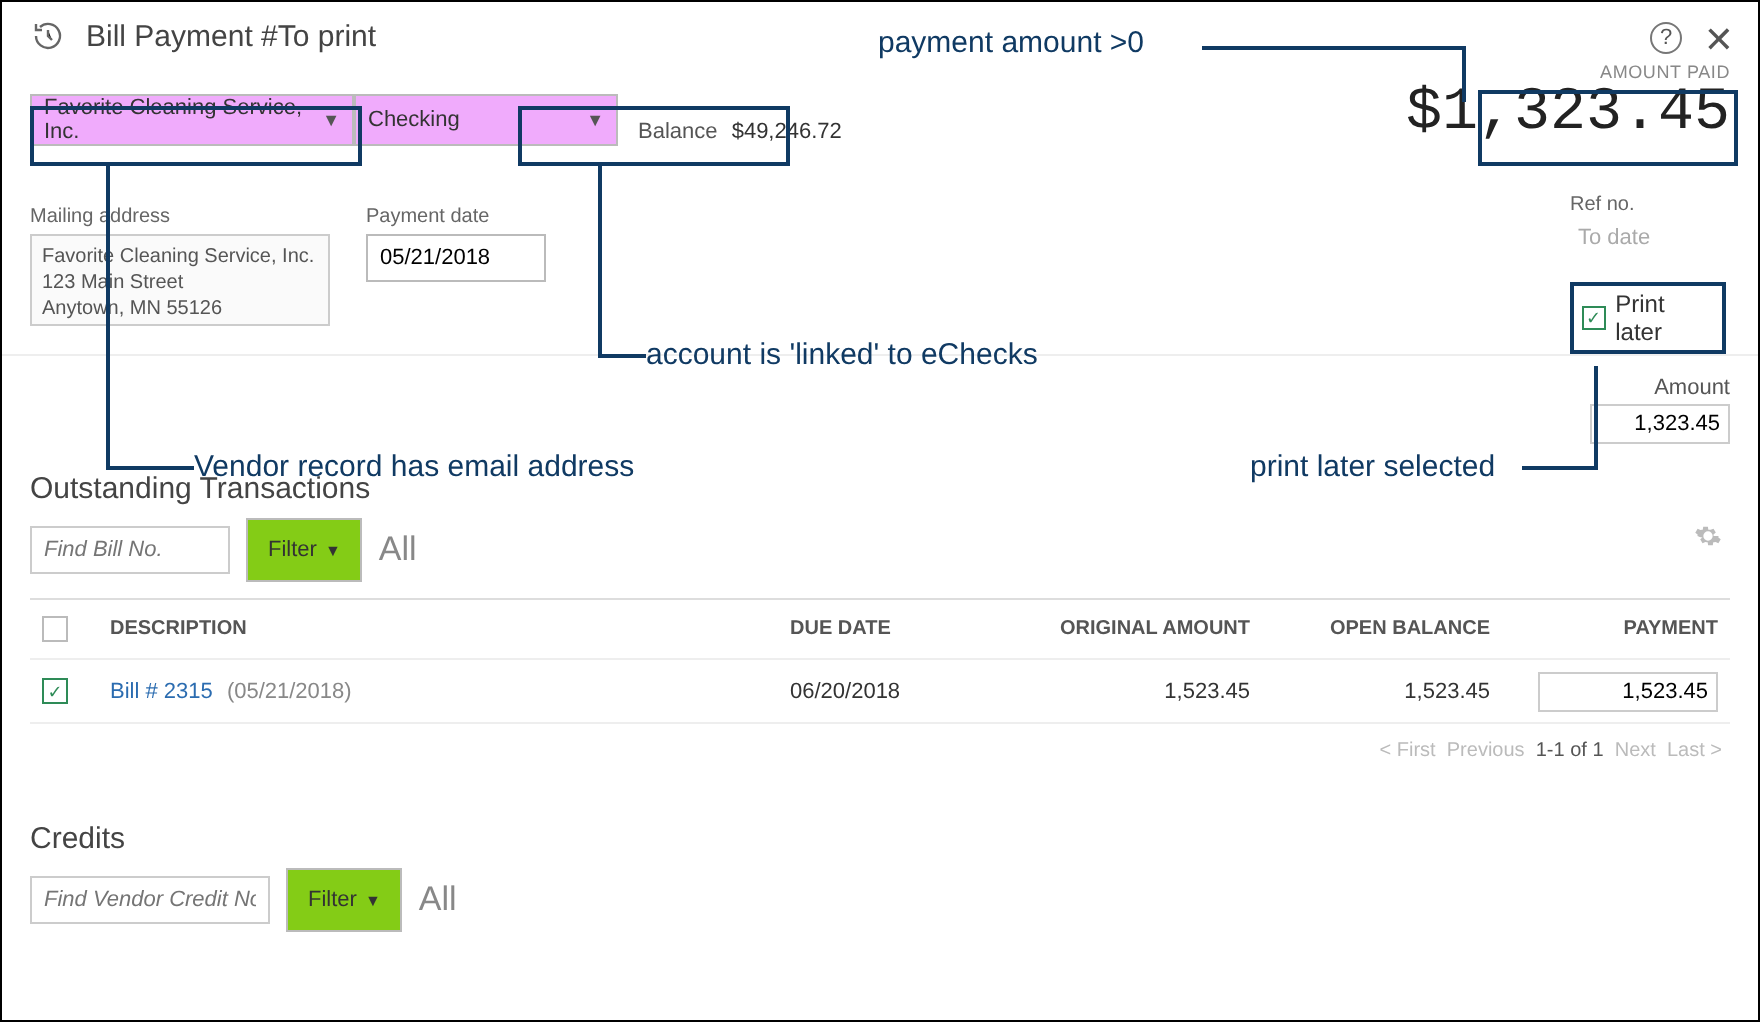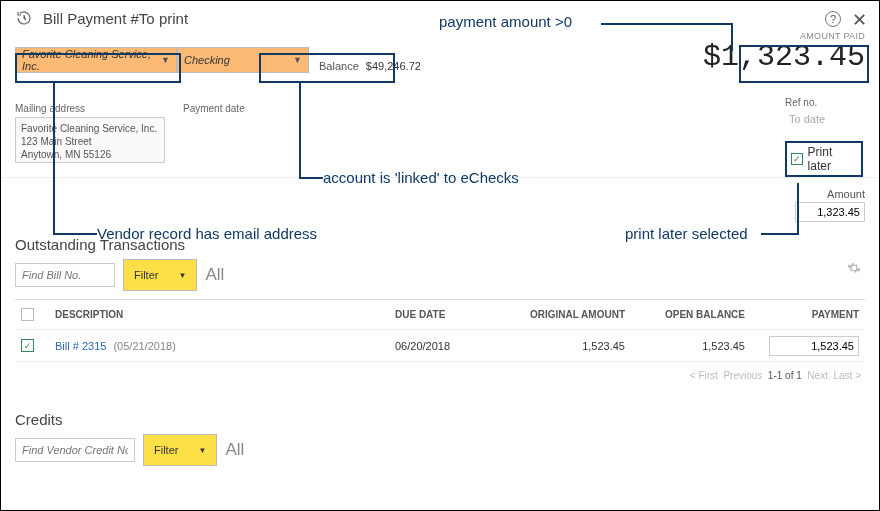--- a/index.html
+++ b/index.html
@@ -38,21 +38,21 @@
   .top-row {
     display: flex; align-items: flex-start;
     padding: 4px 14px 0 14px;
     position: relative;
     height: 56px;
   }
   .field-label { font-size: 10px; color: #666; margin-bottom: 3px; display:block; }
   .select-box {
     border: 1px solid #bbb; height: 26px;
     display: flex; align-items: center; justify-content: space-between;
-    padding: 4px 6px; background: #fdba74; font-size: 11px; font-style: italic;
+    padding: 4px 6px; background: #f0abfc; font-size: 11px;
   }
   .select-box .caret { font-size: 9px; color: #555; }
   .vendor-select { width: 162px; }
   .bcacct-label { font-size: 11px; color: #555; margin: 0 8px 0 6px; align-self: center; padding-top: 10px;}
   .acct-select { width: 132px; }
   .balance { font-size: 11px; color: #555; align-self: center; margin-left: 10px; padding-top: 10px;}
   .balance .val { color: #333; margin-left: 4px;}
 
   .amount-block { position: absolute; right: 14px; top: 0; text-align: right; }
   .amount-paid-label { font-size: 9px; color: #888; letter-spacing: .3px; }
@@ -102,22 +102,22 @@
   }
   .filters {
     display:flex; align-items:center; gap:8px; padding: 0 28px 8px 14px;
     position: relative;
   }
   .find-input {
     border:1px solid #ccc; font-size:11px; font-style:italic; color:#aaa;
     padding:4px 6px; width:100px; height:24px;
   }
   .filter-btn {
-    border:1px solid #bbb; padding:3px 10px; font-size:11px; background:#fde047;
-    display:flex; align-items:center; gap:20px; height:32px;
+    border:1px solid #bbb; padding:3px 10px; font-size:11px; background:#84cc16;
+    display:flex; align-items:center; gap:4px; height:32px;
   }
   .filter-btn .caret { font-size:8px; }
   .all-lbl { font-size:17px; color:#888; }
   .gear { position:absolute; right:18px; top:2px; color:#aaa; font-size:14px;}
 
   .table { width: calc(100% - 28px); margin: 0 14px; border-top:1px solid #ddd;}
   .thead, .trow { display:flex; align-items:center; border-bottom:1px solid #eee; }
   .thead { font-size:10px; font-weight:bold; color:#555; text-transform:uppercase; height:30px;}
   .trow { font-size:11px; height:32px;}
   .c-chk { width:36px; padding-left:6px;}
@@ -188,20 +188,21 @@
 
 <div class="mid-row">
   <div class="mailing-block">
     <span class="field-label">Mailing address</span>
     <div class="mailing-box" style="white-space:pre-line">Favorite Cleaning Service, Inc.
 123 Main Street
 Anytown, MN  55126</div>
   </div>
   <div class="pdate-block">
     <span class="field-label">Payment date</span>
+    <input class="pdate-input" value="05/21/2018" style="">
   </div>
 
   <div class="ref-block">
     <span class="field-label">Ref no.</span>
     <div class="ref-val">To date</div>
     <div class="print-later-row">
       <span class="chk">✓</span>
       <span>Print later</span>
     </div>
   </div>

